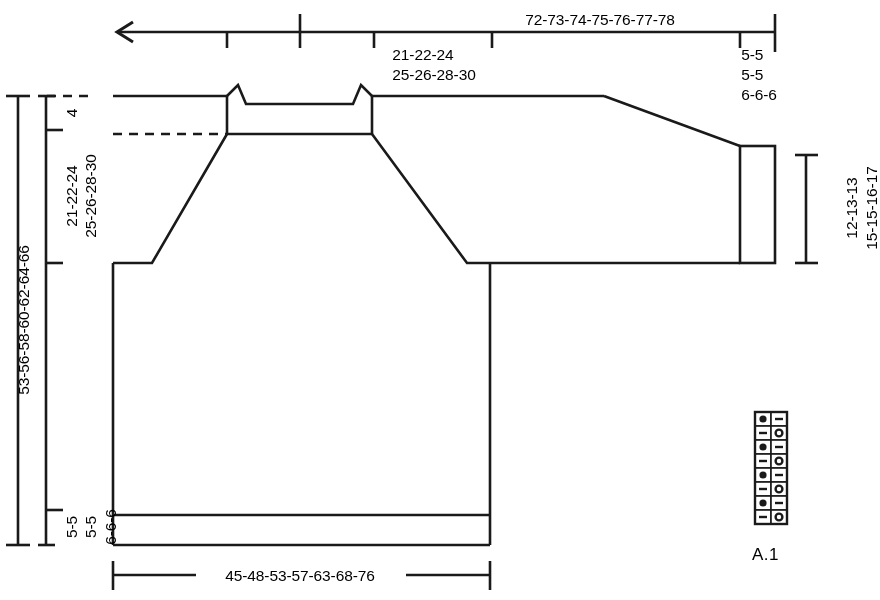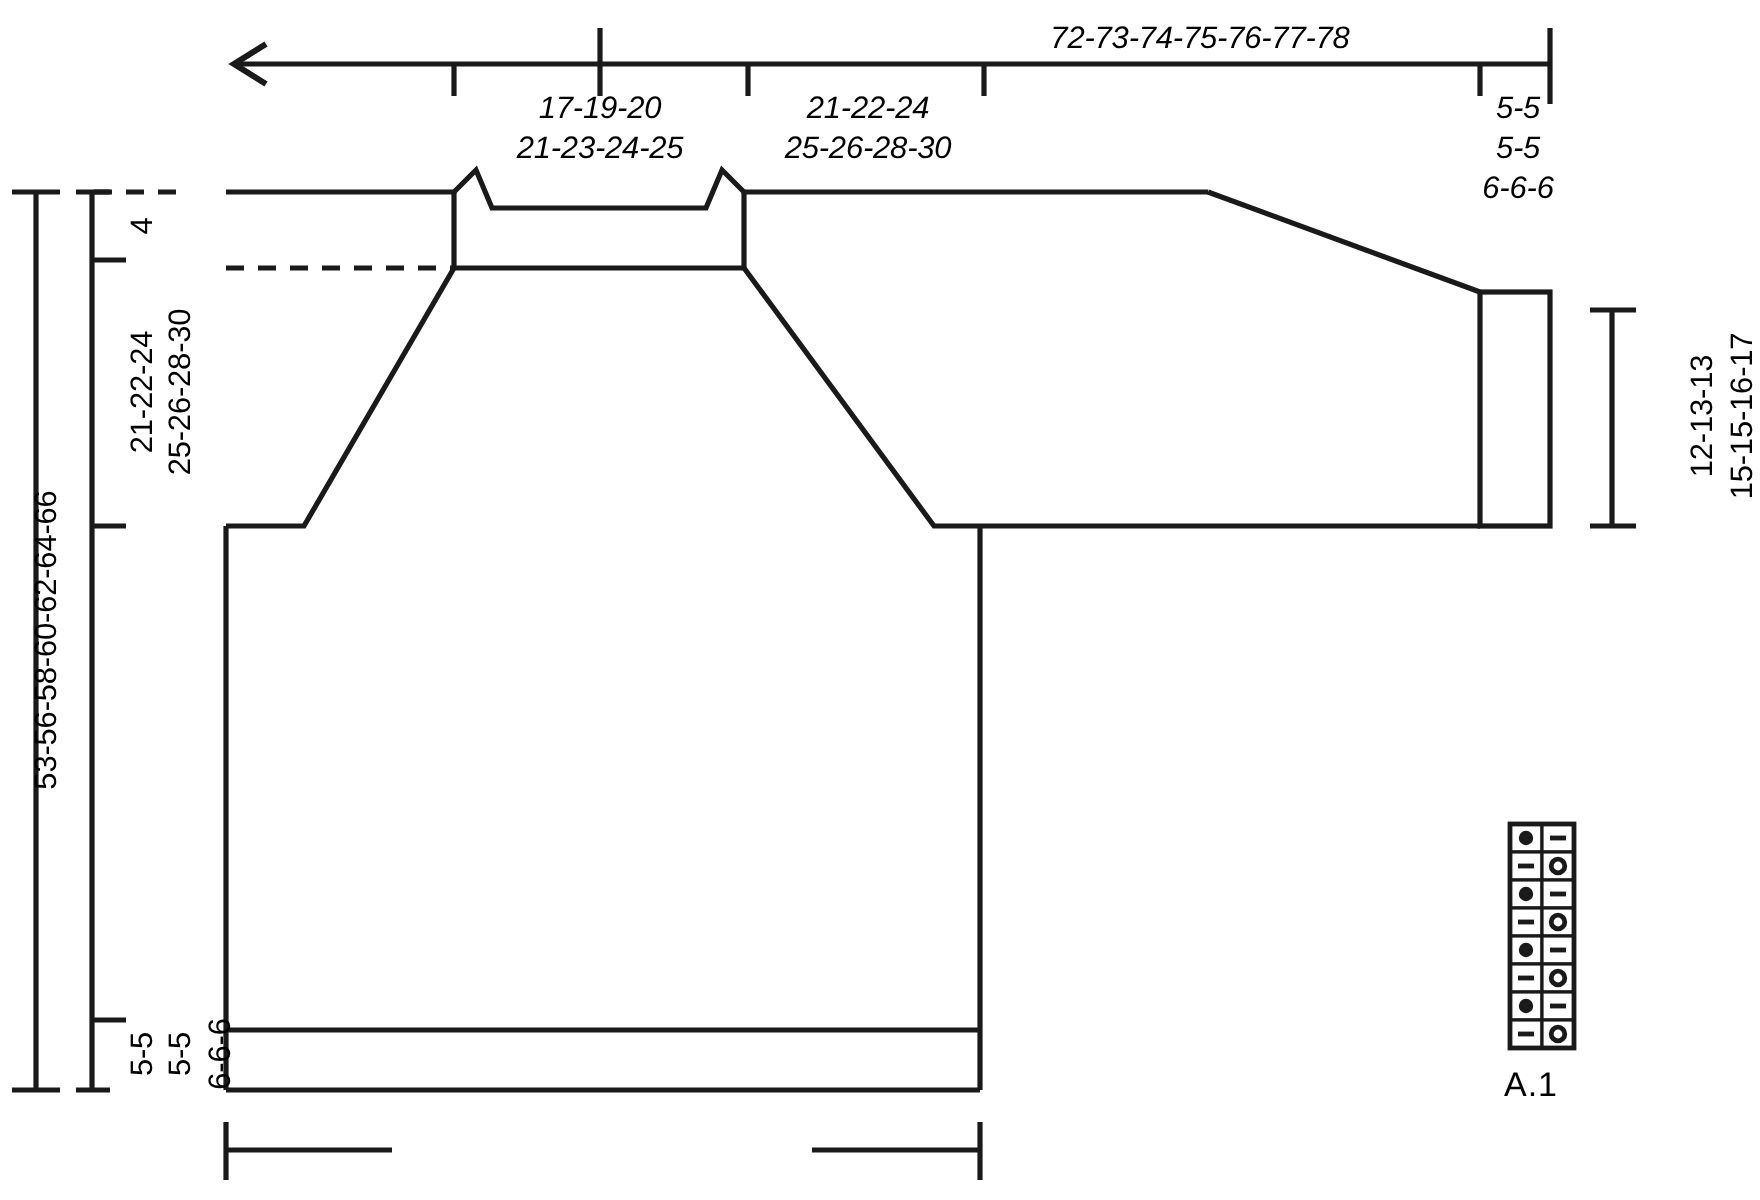--- a/index.html
+++ b/index.html
@@ -30,35 +30,35 @@
   .lbl {
     position: absolute;
     font-family: "Liberation Sans", sans-serif;
     font-size: 15.5px;
     line-height: 1.28;
     color: #000000;
     white-space: nowrap;
     letter-spacing: -0.1px;
   }
   .lbl.center {
-    text-align: center;
+    text-align: left;
     transform: translateX(-50%);
-    font-style: italic;
   }
   .lbl.vert-c {
     transform-origin: 0 0;
     transform: rotate(-90deg) translateX(-50%);
   }
   .two-line {
     display: block;
   }
   .chart-caption {
     position: absolute;
     font-size: 17px;
     letter-spacing: 0.5px;
+    margin-top: 12px;
   }
 </style>
 </head>
 <body>
 
 <div id="schematic-root">
 
   <svg id="schematic-svg" viewBox="0 0 880 600">
     <g fill="none" stroke="#1a1a1a" stroke-width="2.6" stroke-linecap="butt" stroke-linejoin="miter">
 
@@ -179,24 +179,20 @@
           <line x1="759" y1="517" x2="767" y2="517" stroke="#1a1a1a" stroke-width="2.4"></line>
           <rect x="771" y="510" width="16" height="14" fill="#ffffff" stroke="#1a1a1a" stroke-width="1.6"></rect>
           <circle cx="779" cy="517" r="3.4" fill="#ffffff" stroke="#1a1a1a" stroke-width="2.4"></circle>
           <rect x="755" y="412" width="32" height="112" fill="none" stroke="#1a1a1a" stroke-width="2.4"></rect>
         </g>
     </g>
   </svg>
 
   <div class="lbl center" style="left:600px; top:10px;">72-73-74-75-76-77-78</div>
 
-  <div class="lbl center" style="left:300px; top:45px;">
-    <span class="two-line">17-19-20</span>
-    <span class="two-line">21-23-24-25</span>
-  </div>
 
   <div class="lbl center" style="left:434px; top:45px;">
     <span class="two-line">21-22-24</span>
     <span class="two-line">25-26-28-30</span>
   </div>
 
 
   <div class="lbl center" style="left:759px; top:45px;">
     <span class="two-line">5-5</span>
     <span class="two-line">5-5</span>
@@ -207,19 +203,20 @@
 
   <div class="lbl vert-c" style="left:62px; top:113px;">4</div>
 
   <div class="lbl vert-c" style="left:62px; top:196px;">21-22-24</div>
   <div class="lbl vert-c" style="left:81px; top:196px;">25-26-28-30</div>
 
   <div class="lbl vert-c" style="left:62px; top:527px;">5-5</div>
   <div class="lbl vert-c" style="left:81px; top:527px;">5-5</div>
   <div class="lbl vert-c" style="left:101px; top:527px;">6-6-6</div>
 
+  <div class="lbl center" style="left:300px; top:566px;">45-48-53-57-63-68-76</div>
 
   <div class="lbl vert-c" style="left:842px; top:208px;">12-13-13</div>
   <div class="lbl vert-c" style="left:862px; top:208px;">15-15-16-17</div>
 
   <div class="chart-caption" style="left:752px; top:533px;">A.1</div>
 
 </div>
 
 </body></html>

